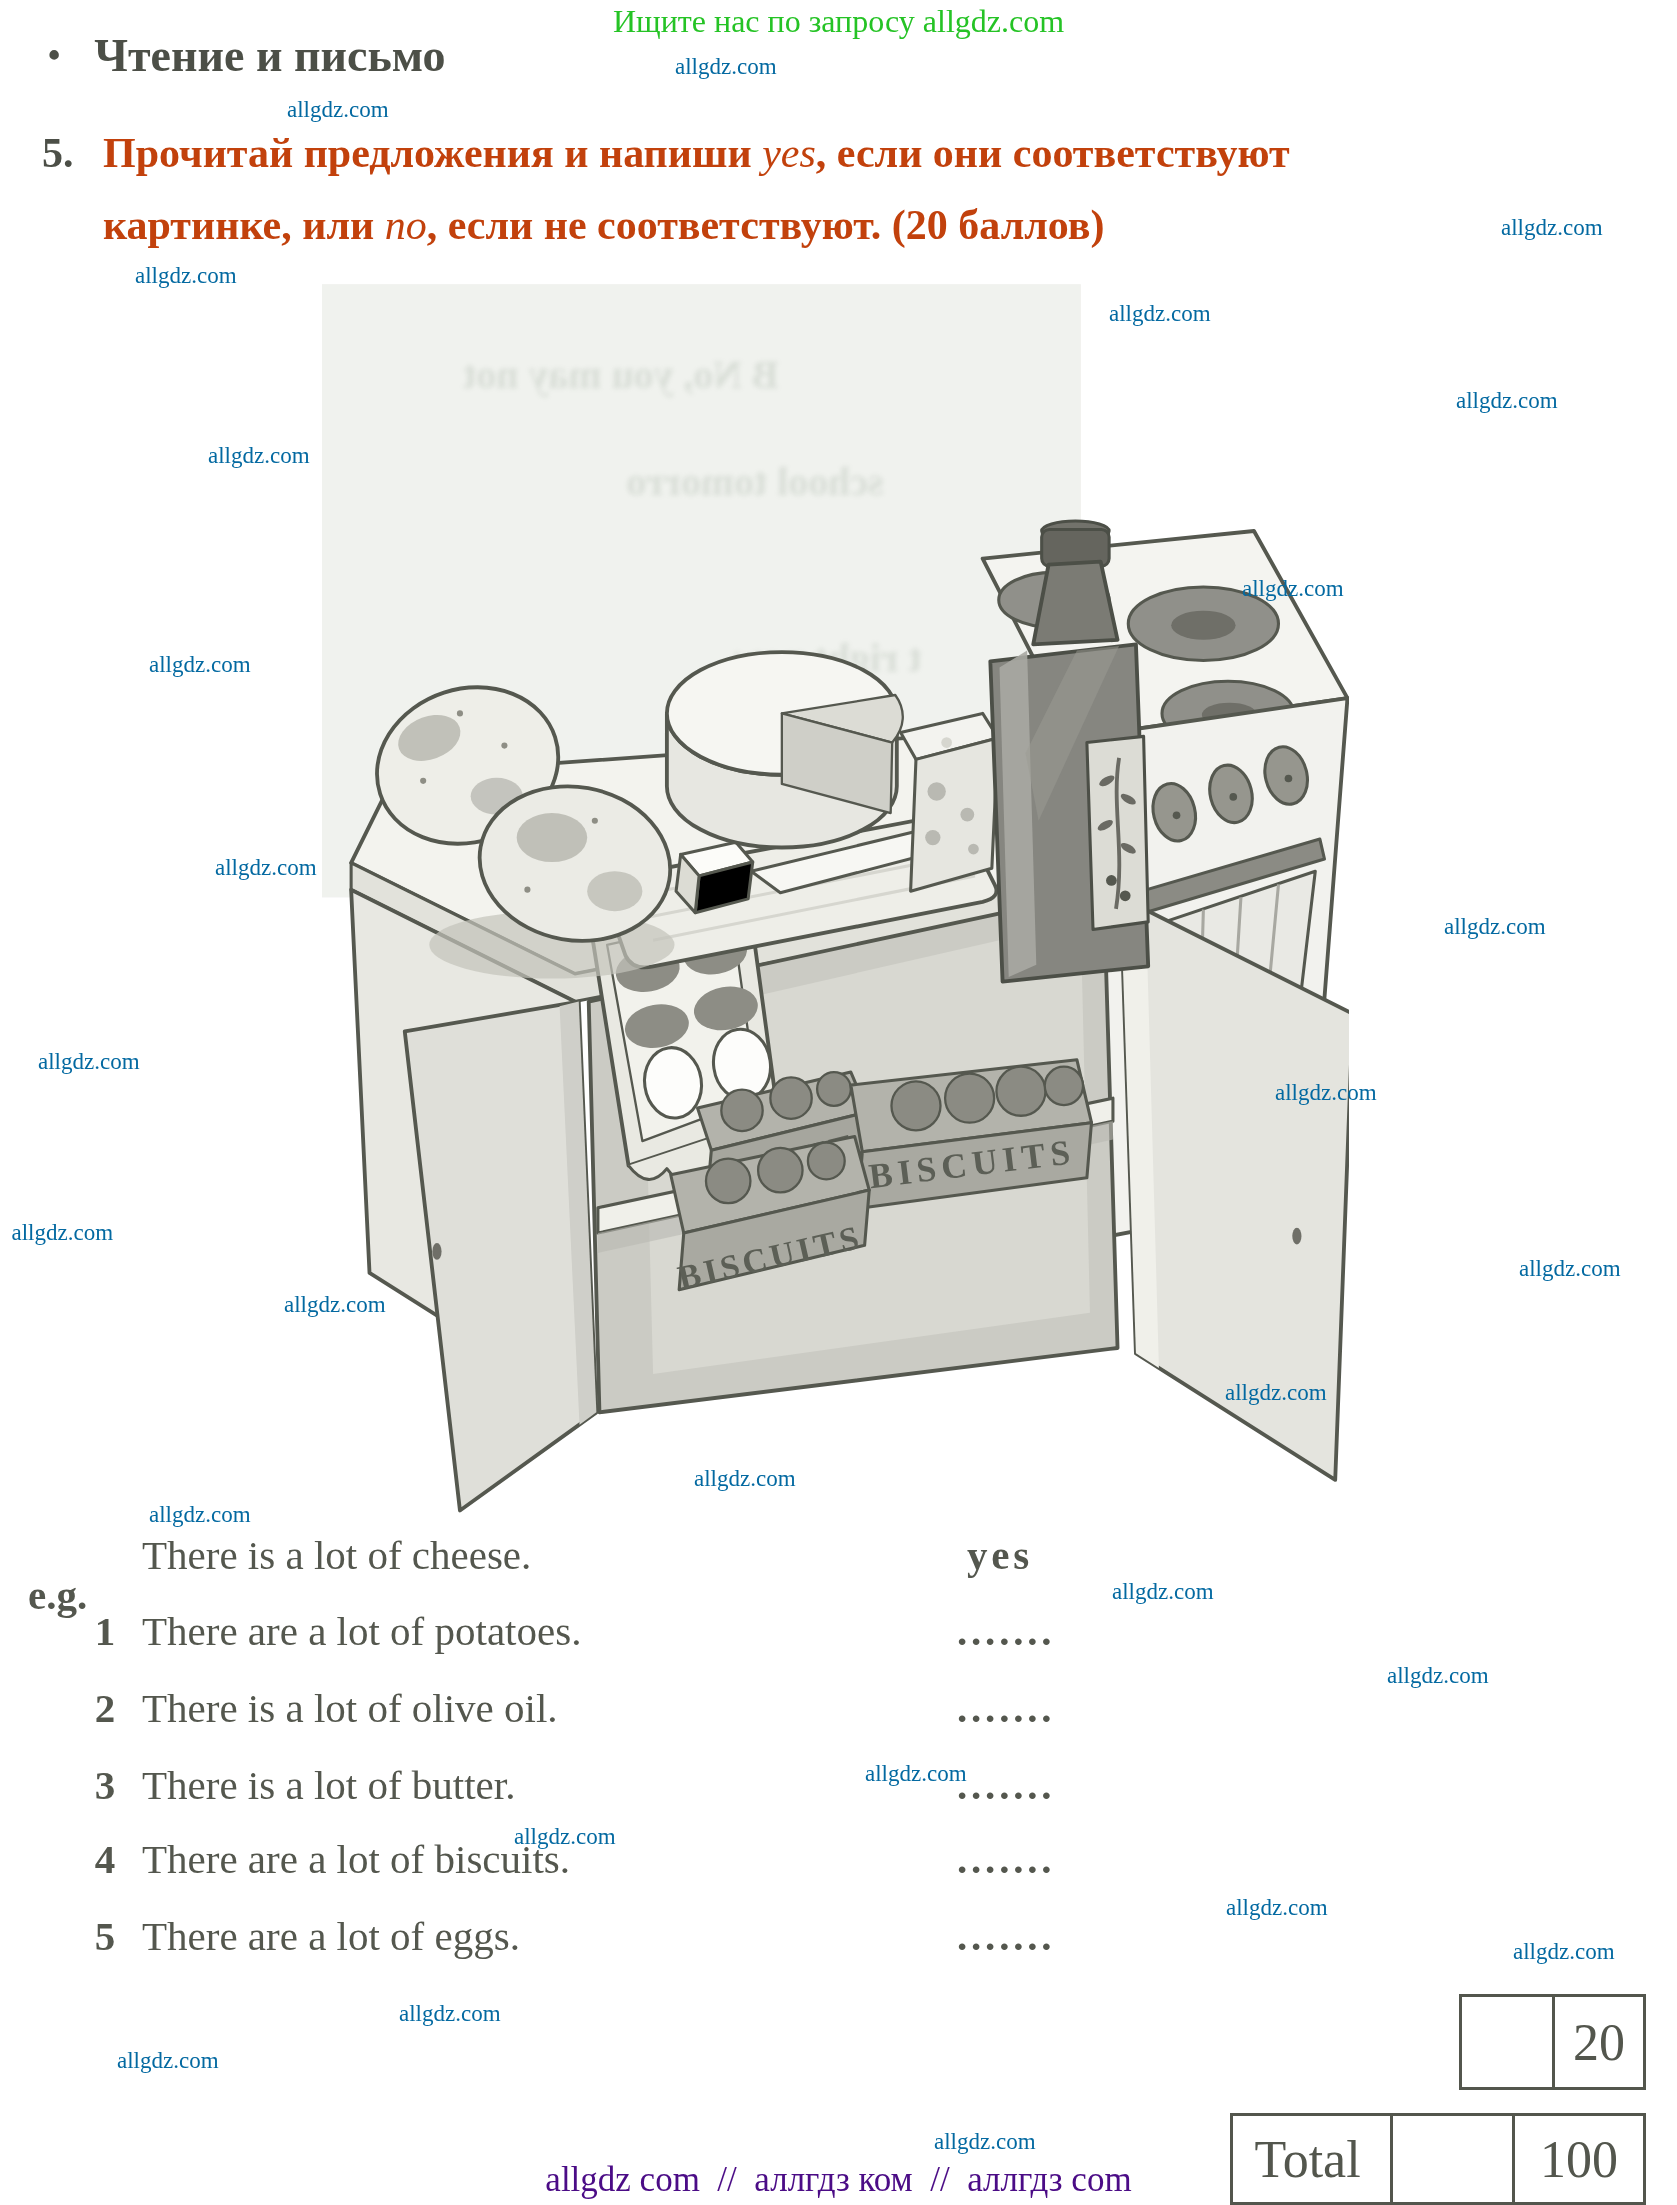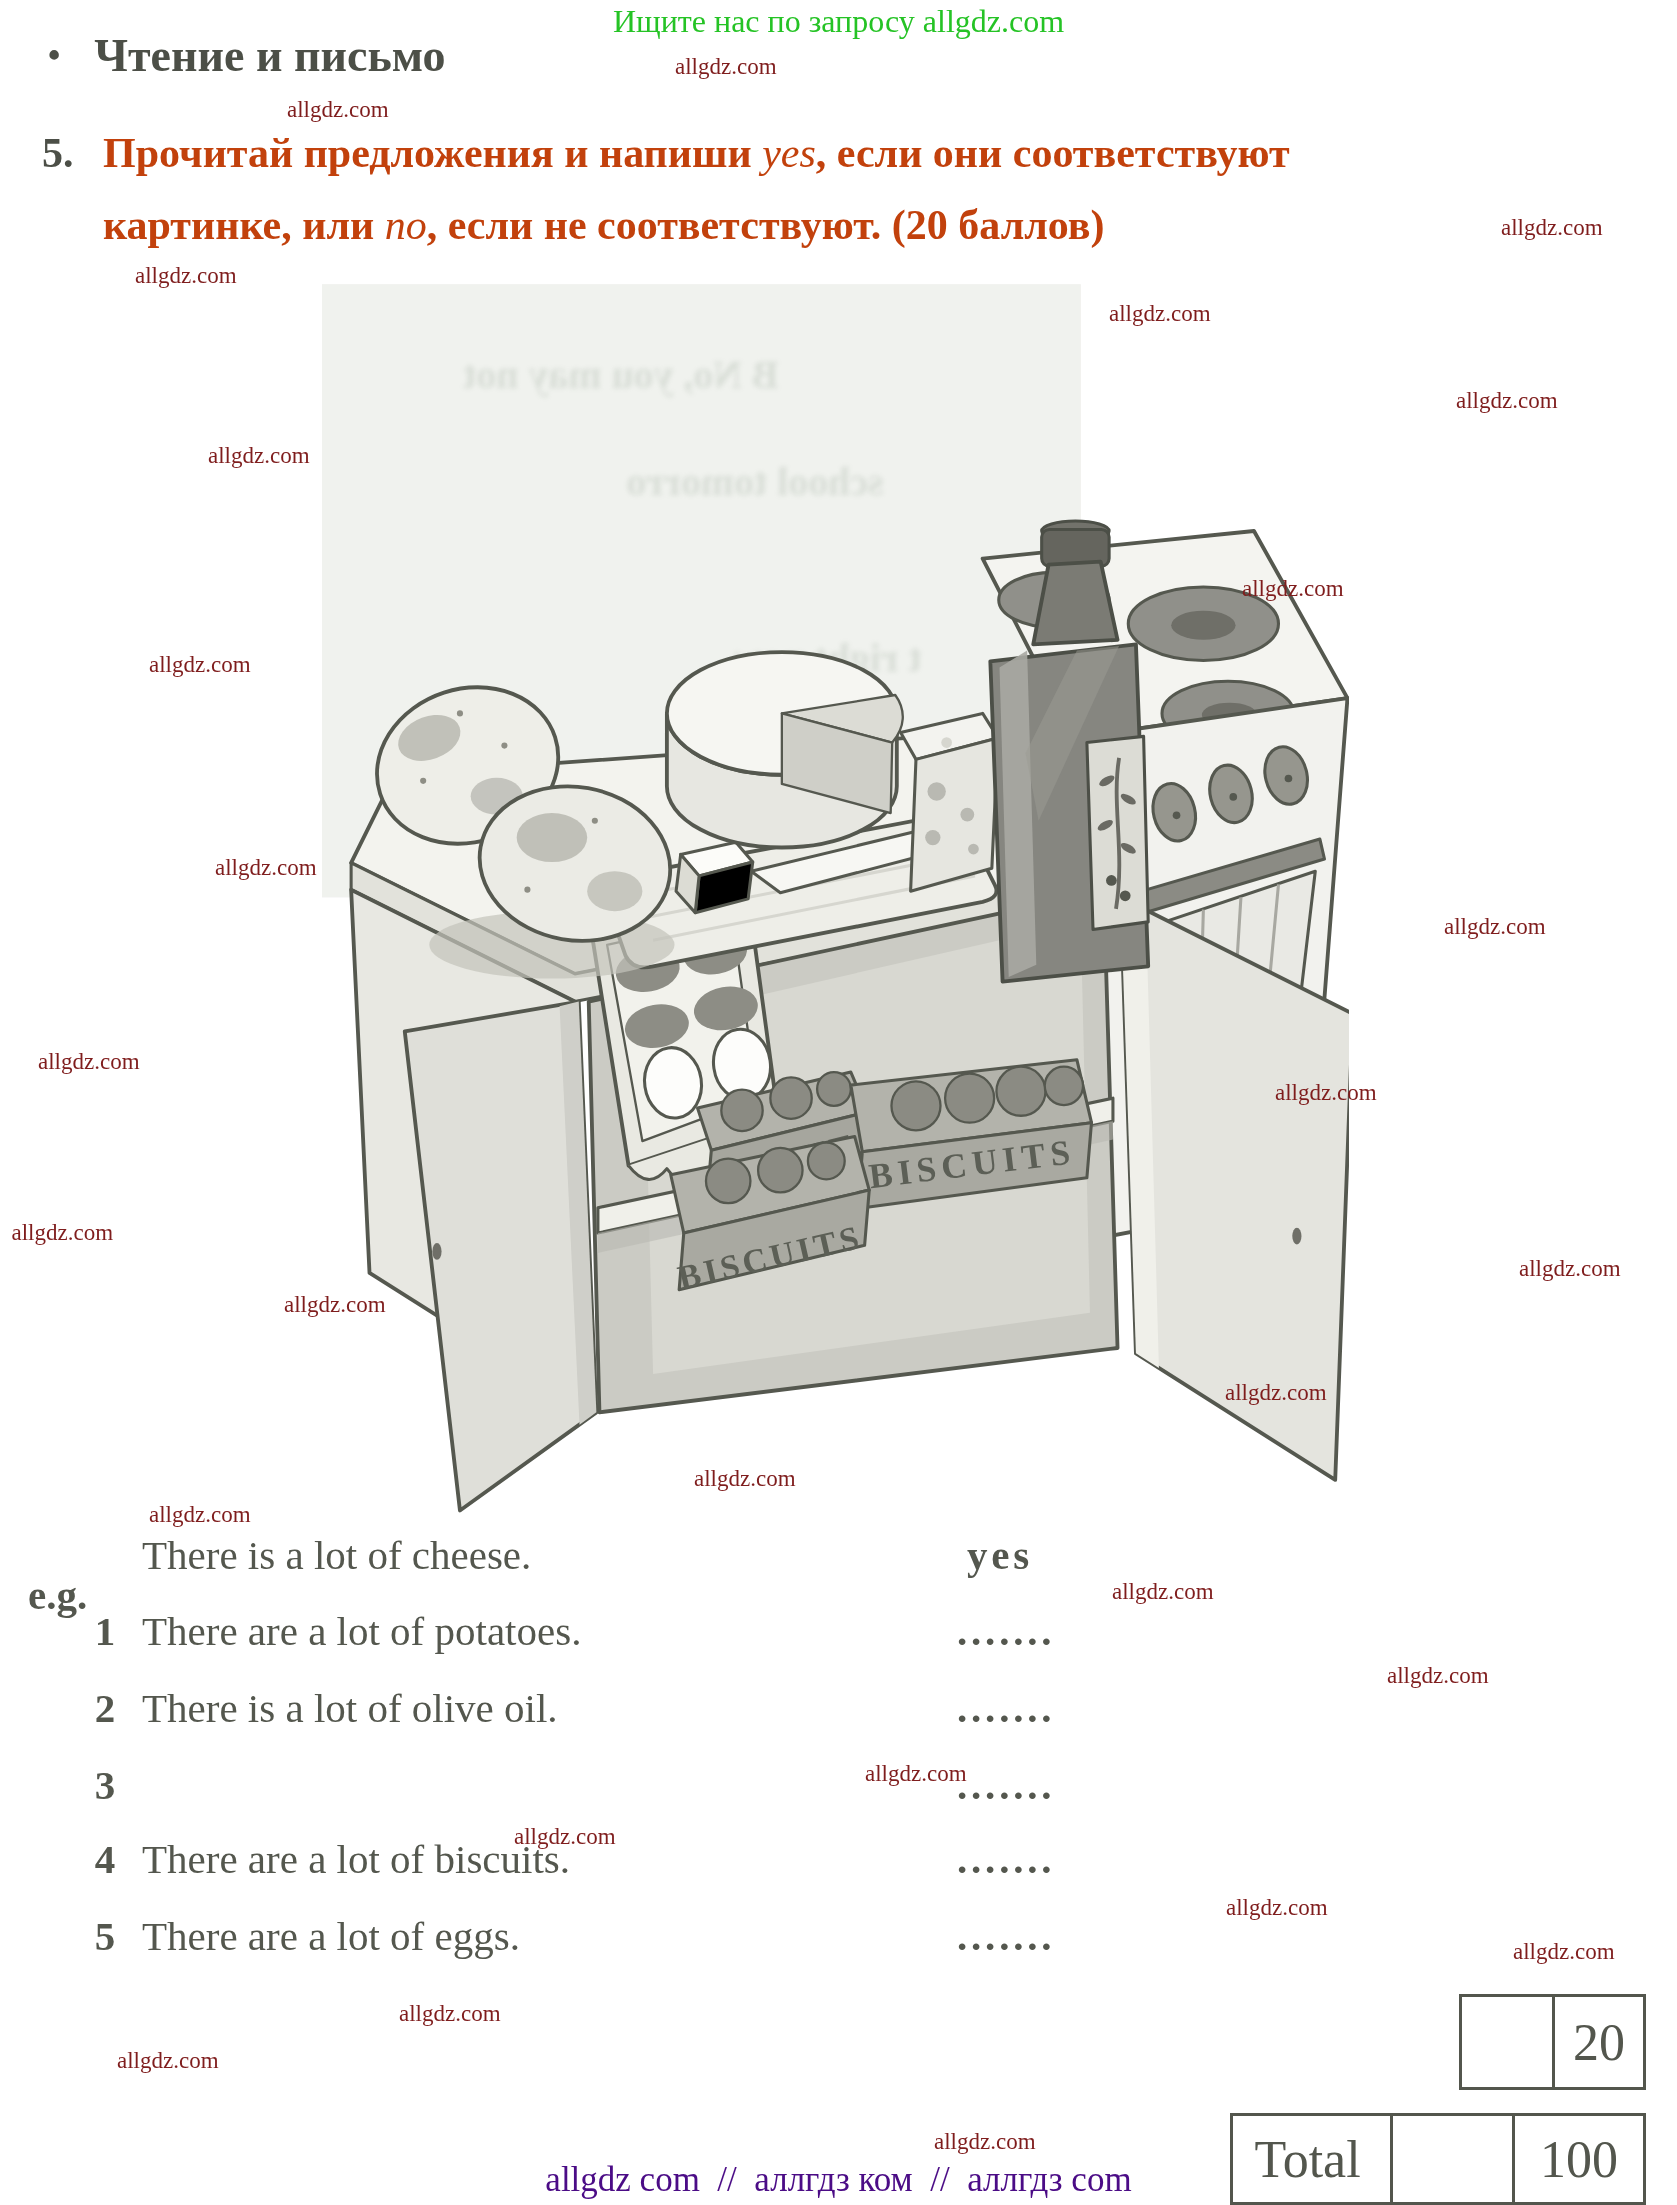--- a/index.html
+++ b/index.html
@@ -39,21 +39,21 @@
     position:absolute; left:61px;
     font-size:42px; font-weight:700; color:#c2410c;
     white-space:nowrap;
   }
   .task-line.l1{top:0;}
   .task-line.l2{top:72px;}
   .task-line i{font-weight:400; font-style:italic;}
   .wm{
     position:absolute;
     font-size:23px;
-    color:#7f1d1d;
+    color:#0369a1;
     white-space:nowrap;
     z-index:30;
   }
   .ill{
     position:absolute; left:322px; top:284px;
     width:1027px; height:1242px;
     z-index:5;
   }
   .ex-row{
     position:absolute; left:0; width:1677px; height:55px;
@@ -305,20 +305,21 @@
     <span class="ex-sentence">There are a lot of potatoes.</span>
     <span class="ex-answer">.......</span>
   </div>
   <div class="ex-row" style="top:1684px">
     <span class="ex-num">2</span>
     <span class="ex-sentence">There is a lot of olive oil.</span>
     <span class="ex-answer">.......</span>
   </div>
   <div class="ex-row" style="top:1761px">
     <span class="ex-num">3</span>
+    <span class="ex-sentence">There is a lot of butter.</span>
     <span class="ex-answer">.......</span>
   </div>
   <div class="ex-row" style="top:1835px">
     <span class="ex-num">4</span>
     <span class="ex-sentence">There are a lot of biscuits.</span>
     <span class="ex-answer">.......</span>
   </div>
   <div class="ex-row" style="top:1912px">
     <span class="ex-num">5</span>
     <span class="ex-sentence">There are a lot of eggs.</span>

